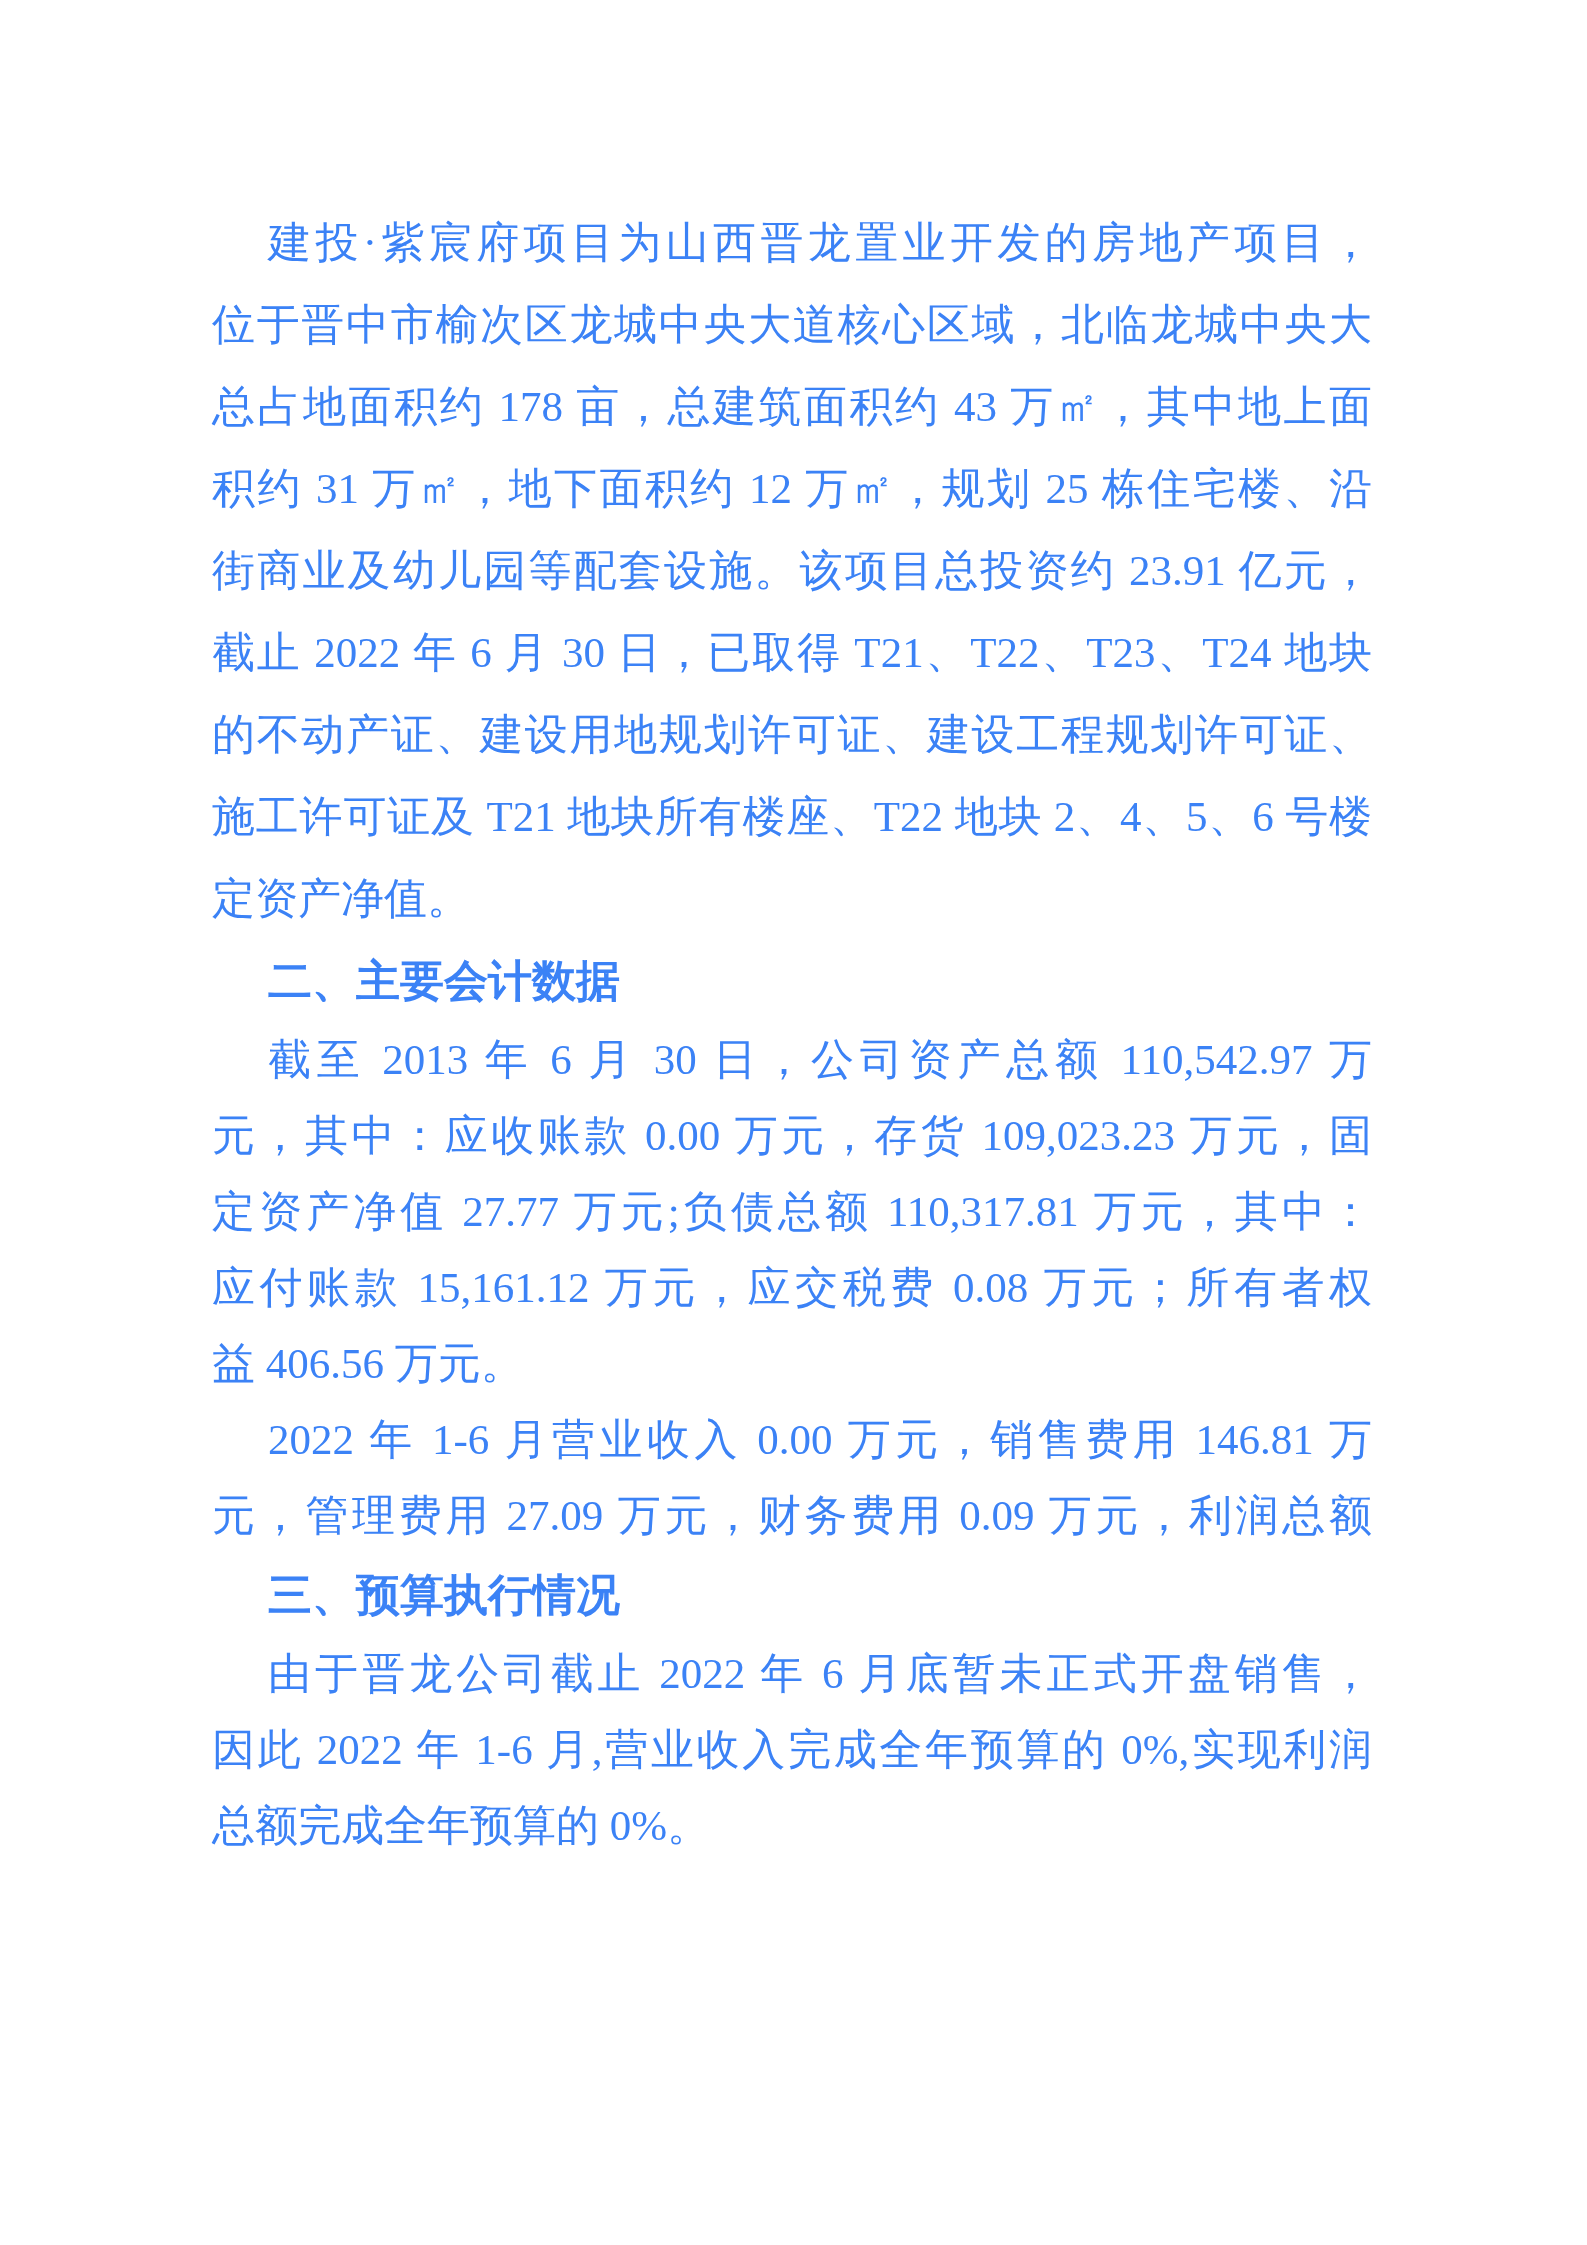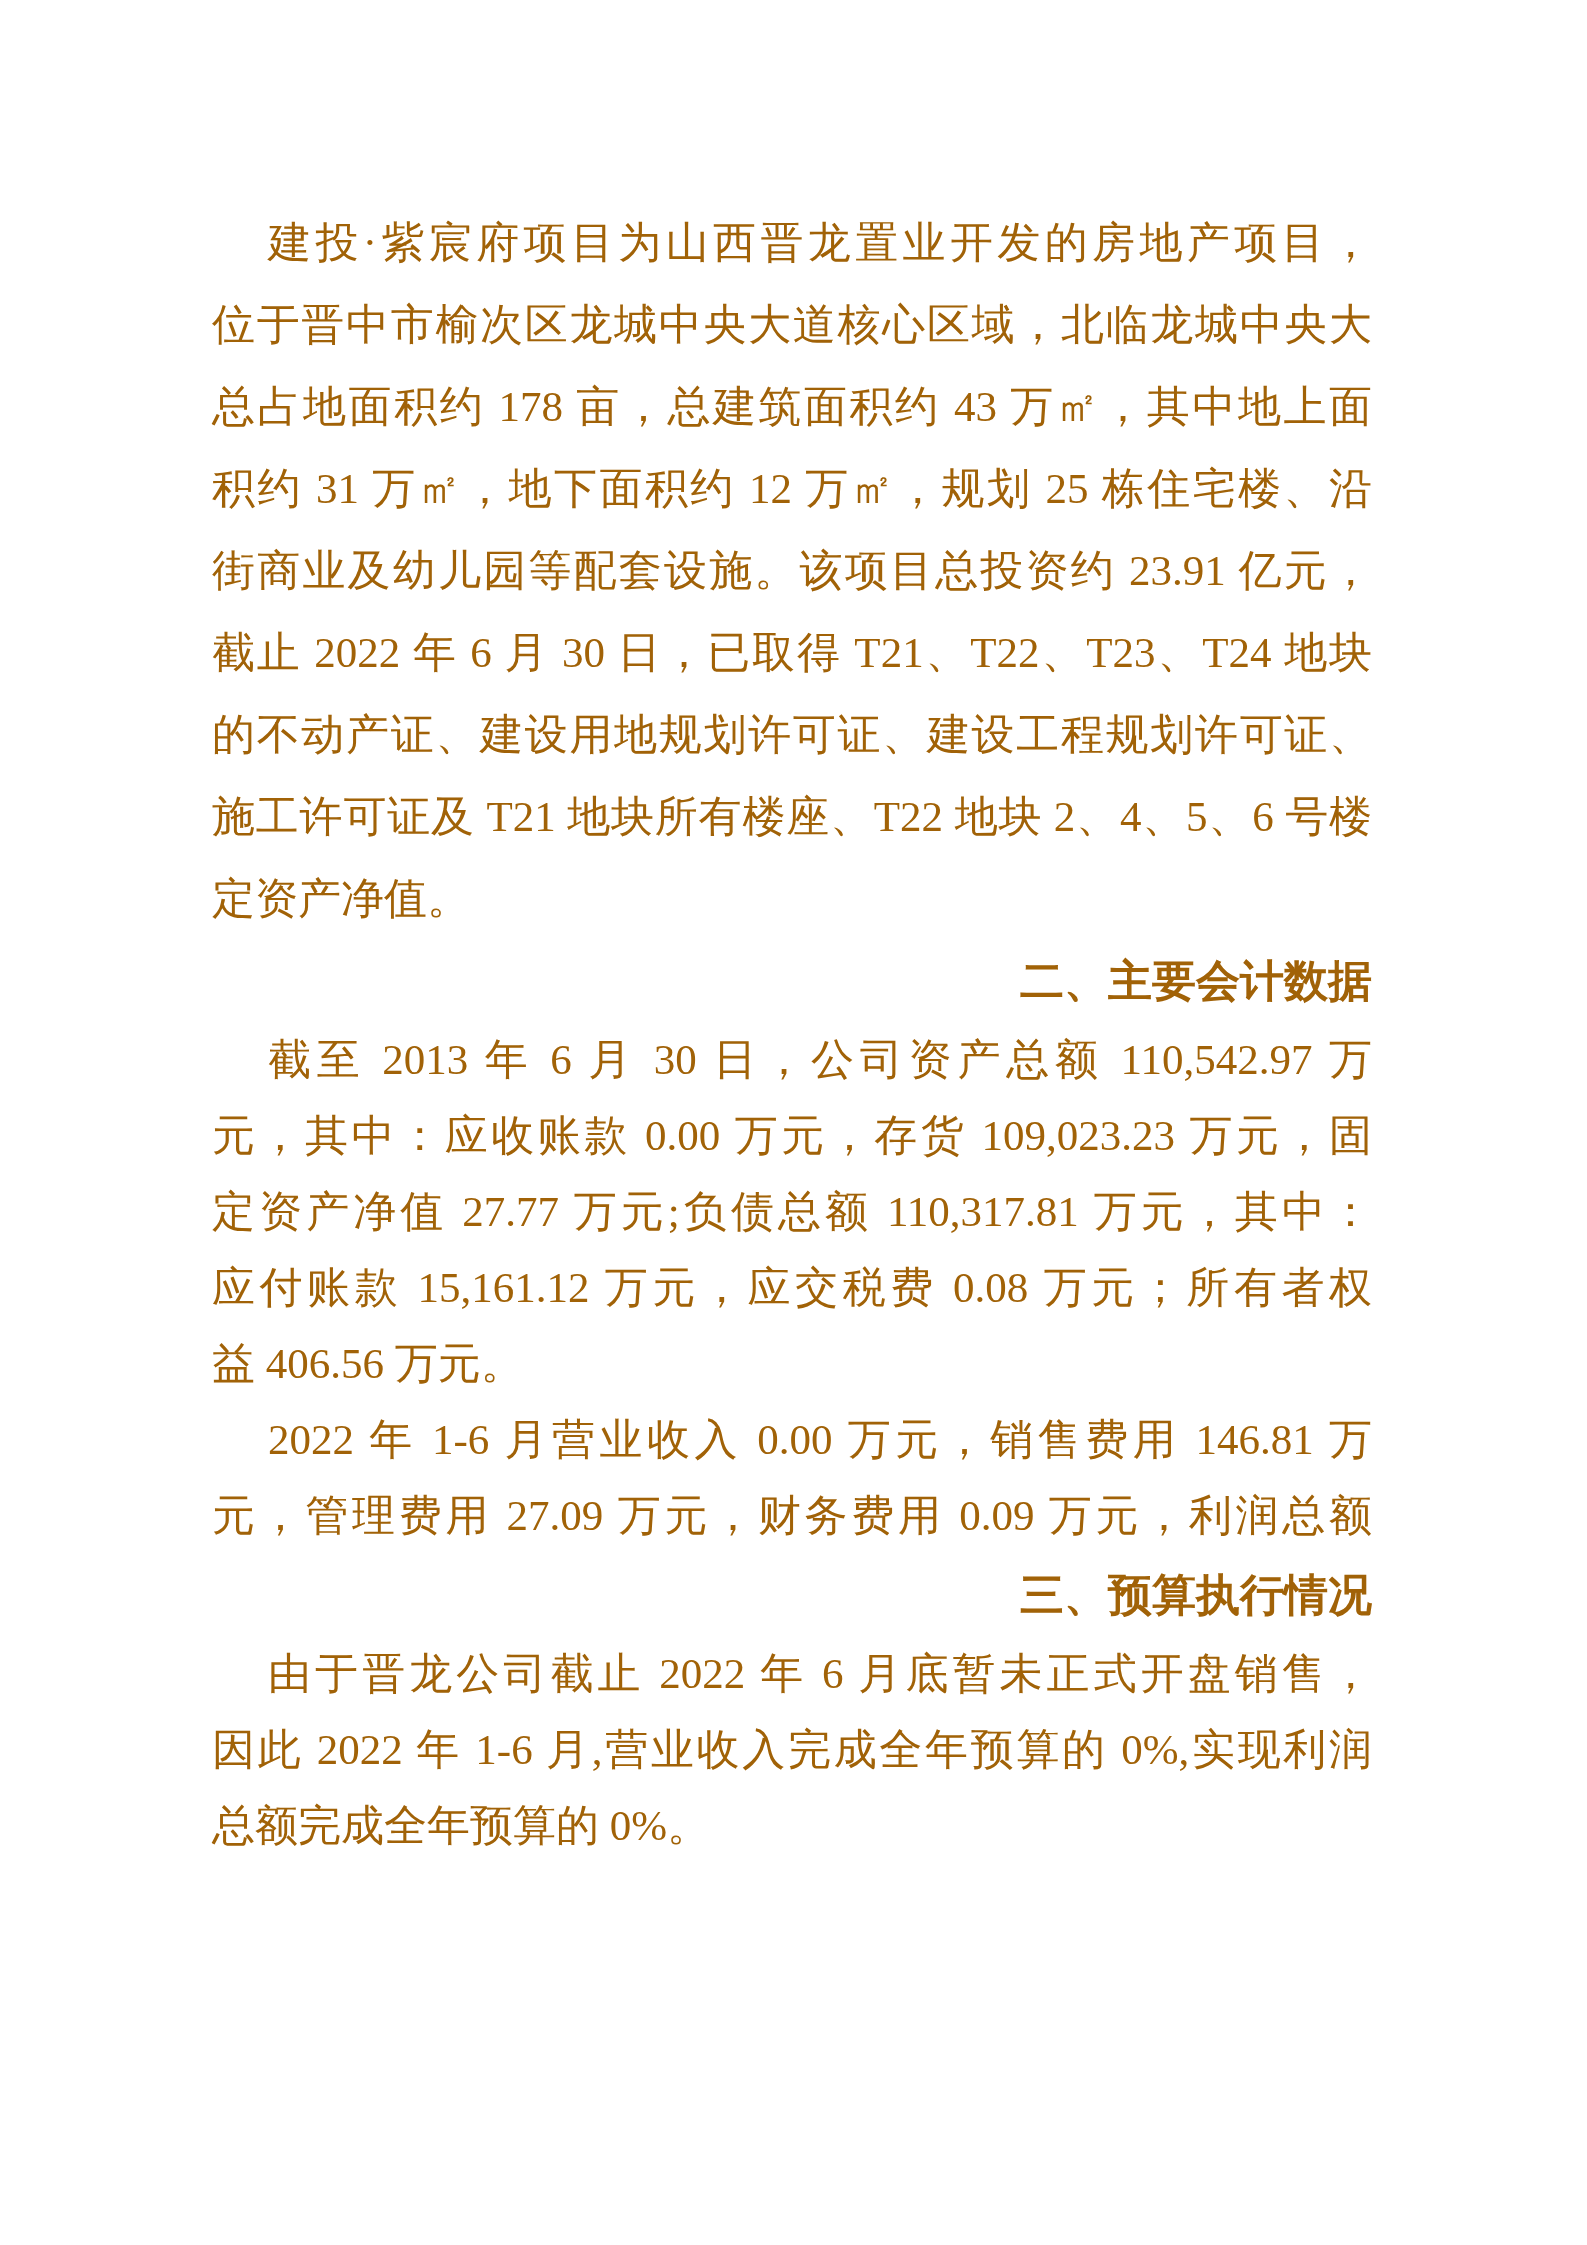--- a/index.html
+++ b/index.html
@@ -7,21 +7,21 @@
     padding: 0;
     background: #ffffff;
   }
   .page {
     position: relative;
     width: 1585px;
     height: 2245px;
     background: #ffffff;
     overflow: hidden;
     font-family: "Liberation Serif", "DejaVu Serif", serif;
-    color: #a16207;
+    color: #3b82f6;
   }
   .content {
     position: absolute;
     left: 212px;
     top: 202px;
     width: 1160px;
   }
   .para {
     font-size: 43px;
     line-height: 76px;
@@ -38,21 +38,20 @@
   }
   .line.final {
     text-align-last: left;
   }
   .heading {
     font-family: "DejaVu Sans", "Liberation Sans", sans-serif;
     font-weight: bold;
     font-size: 44px;
     line-height: 82px;
     margin-left: 56px;
-    text-align: right;
   }
 </style>
 </head>
 <body>
 
 <div class="page">
   <div class="content" id="doc-body">
       <div class="para loose">
         <div class="line first">建投·紫宸府项目为山西晋龙置业开发的房地产项目，</div>
         <div class="line">位于晋中市榆次区龙城中央大道核心区域，北临龙城中央大</div>

